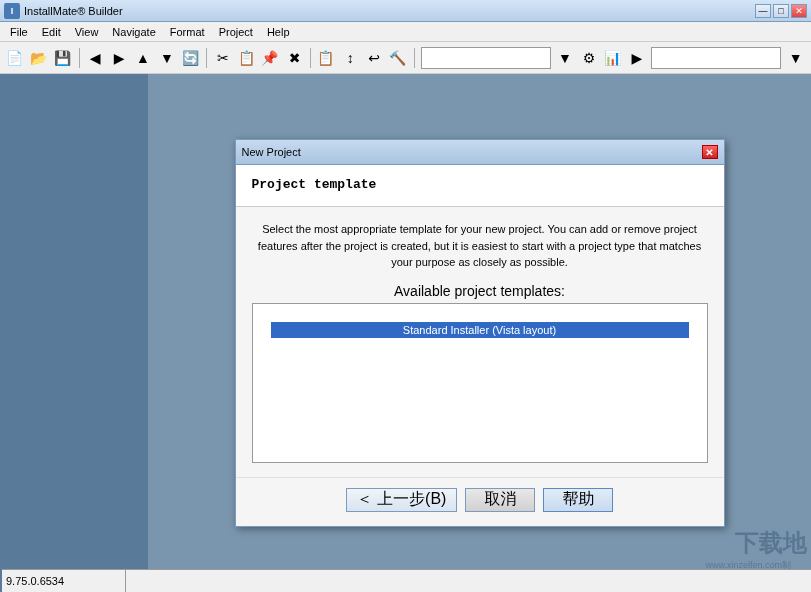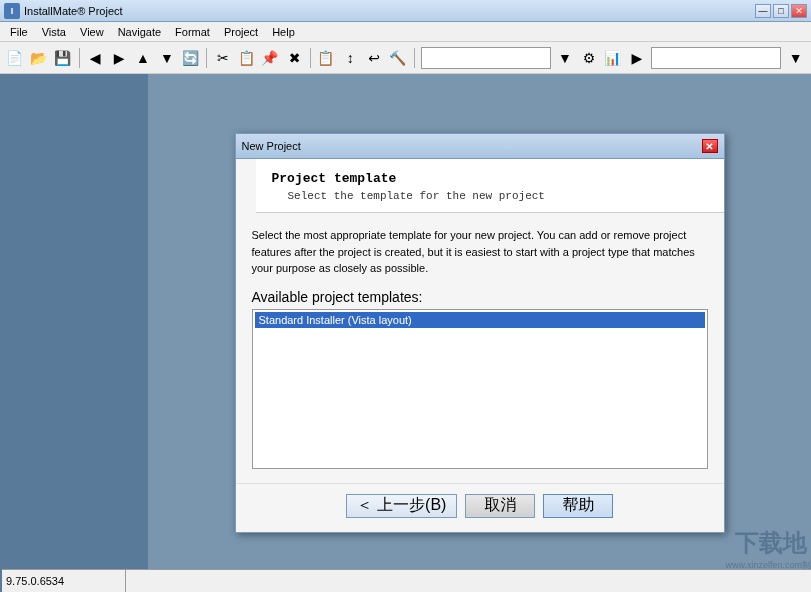--- a/index.html
+++ b/index.html
@@ -174,21 +174,21 @@
       color: #3a5a7a;
       font-size: 24px;
       font-weight: bold;
       text-align: right;
       padding-right: 4px;
     }
     .watermark-sub {
       color: #3a5a7a;
       font-size: 9px;
       text-align: center;
-      padding-right: 0;
+      padding-right: 20px;
     }
 
     
     .dialog-overlay {
       position: absolute;
       top: 0; left: 0; right: 0; bottom: 0;
       display: flex;
       align-items: center;
       justify-content: center;
     }
@@ -221,53 +221,53 @@
       justify-content: center;
       font-size: 10px;
       color: white;
       cursor: pointer;
       font-weight: bold;
     }
     .dialog-header {
       background: white;
       padding: 12px 16px 10px;
       border-bottom: 1px solid #ccc;
-      margin-left: 20px;
     }
     .dialog-header-title {
       font-size: 13px;
       font-weight: bold;
       font-family: 'Courier New', monospace;
       margin-bottom: 4px;
     }
     .dialog-header-subtitle {
       font-size: 11px;
       font-family: 'Courier New', monospace;
       padding-left: 16px;
       color: #333;
     }
     .dialog-body {
       padding: 14px 16px;
+      text-align: center;
     }
     .dialog-desc {
       font-size: 11px;
       color: #000;
       line-height: 1.5;
       margin-bottom: 12px;
     }
     .dialog-label {
       font-size: 14px;
       margin-bottom: 4px;
     }
     .dialog-listbox {
       width: 100%;
       height: 160px;
       border: 1px solid #999;
       background: white;
-      padding: 2px;
+      padding: 18px;
       overflow-y: auto;
     }
     .listbox-item {
       padding: 2px 4px;
       font-size: 11px;
       cursor: pointer;
     }
     .listbox-item.selected {
       background: #316ac5;
       color: white;
@@ -294,31 +294,31 @@
     }
     .dialog-btn.cancel {
       background: linear-gradient(to bottom, #e8e8e8, #d0d0d0);
     }
   </style>
 </head>
 <body>
 
 <div class="title-bar">
   <div class="title-bar-icon">I</div>
-  <span class="title-bar-text">InstallMate® Project</span>
+  <span class="title-bar-text">InstallMate® Builder</span>
   <div class="title-bar-buttons">
     <div class="title-btn">—</div>
     <div class="title-btn">□</div>
     <div class="title-btn close">✕</div>
   </div>
 </div>
 
 <div class="menu-bar">
   <span class="menu-item">File</span>
-  <span class="menu-item">Vista</span>
+  <span class="menu-item">Edit</span>
   <span class="menu-item">View</span>
   <span class="menu-item">Navigate</span>
   <span class="menu-item">Format</span>
   <span class="menu-item">Project</span>
   <span class="menu-item">Help</span>
 </div>
 
 <div class="toolbar">
   <button class="toolbar-btn" title="New">📄</button>
   <button class="toolbar-btn" title="Open">📂</button>
@@ -356,21 +356,20 @@
     <div class="dialog-overlay">
       <div class="dialog">
 
         <div class="dialog-title-bar">
           <span class="dialog-title-text">New Project</span>
           <div class="dialog-close-btn">✕</div>
         </div>
 
         <div class="dialog-header">
           <div class="dialog-header-title">Project template</div>
-          <div class="dialog-header-subtitle">Select the template for the new project</div>
         </div>
 
         <div class="dialog-body">
           <div class="dialog-desc">Select the most appropriate template for your new project. You can add or remove project features after the project is created, but it is easiest to start with a project type that matches your purpose as closely as possible.</div>
           <div class="dialog-label">Available project templates:</div>
           <div class="dialog-listbox">
             <div class="listbox-item selected">Standard Installer (Vista layout)</div>
           </div>
         </div>
 

